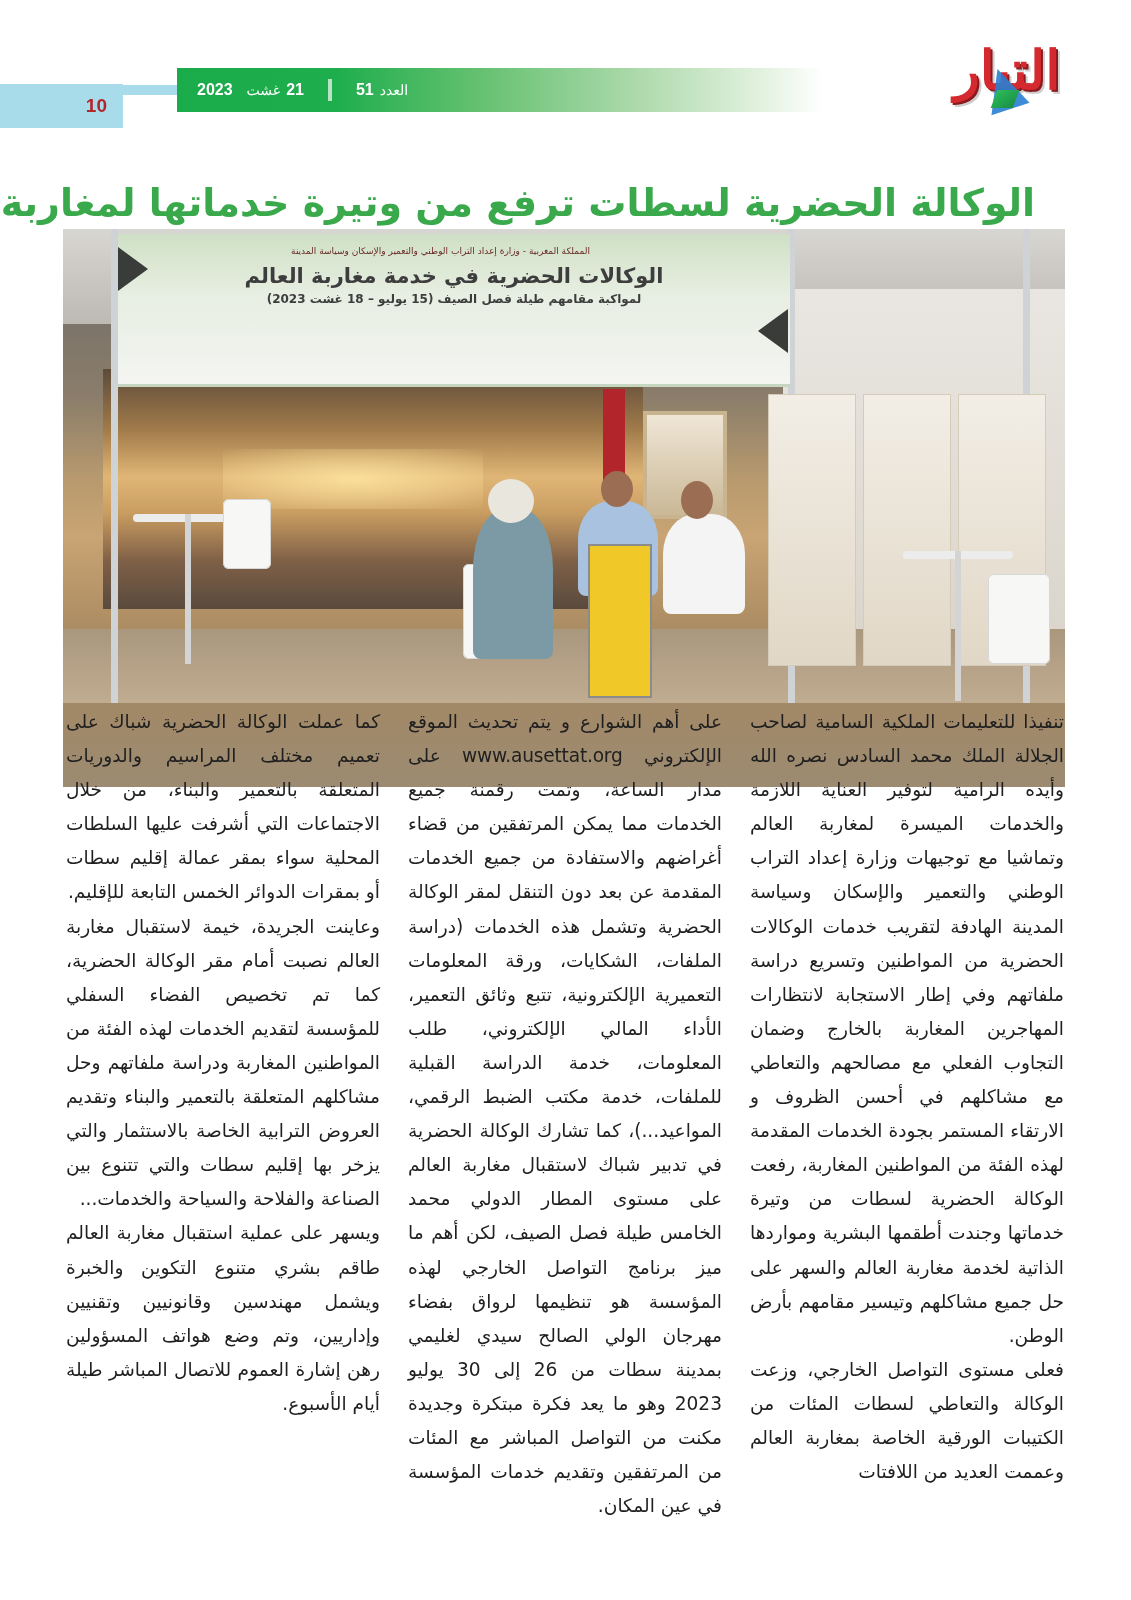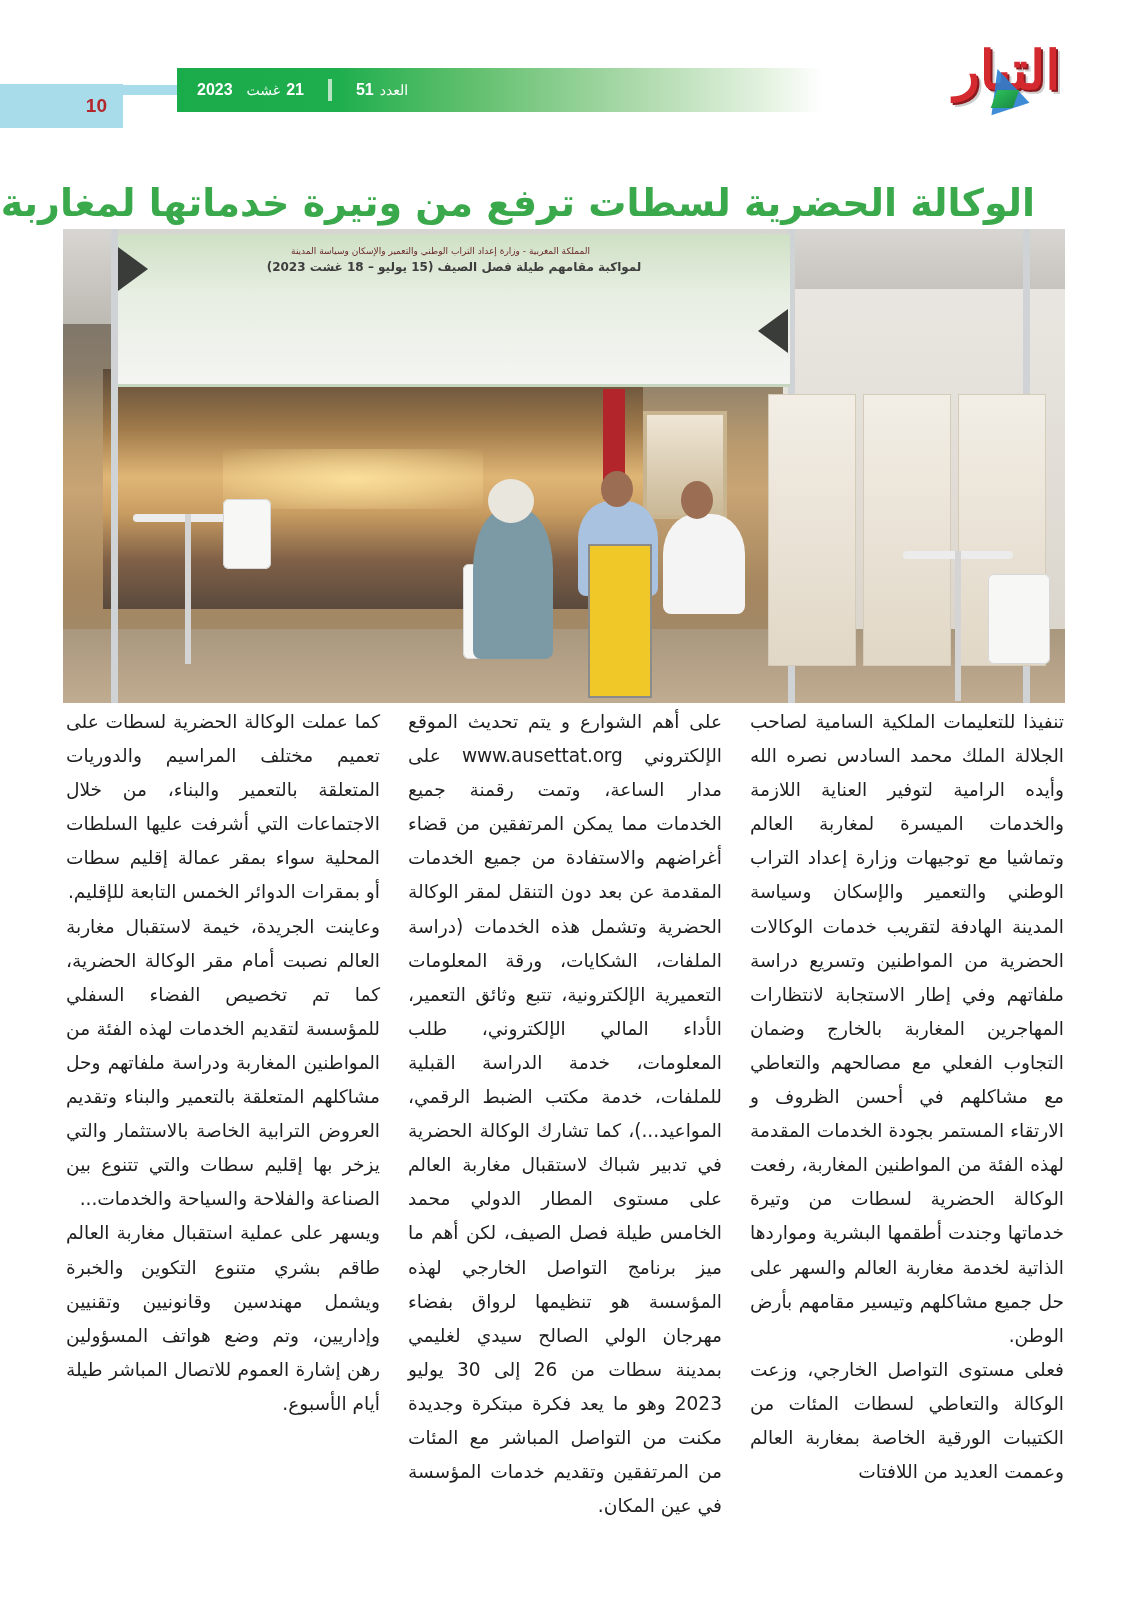--- a/index.html
+++ b/index.html
@@ -42,21 +42,21 @@
     background: linear-gradient(135deg, #2bbd5a, #1a8d44); transform: skewX(-20deg);
   }
   
   .headline {
     position: absolute; left: 60px; top: 148px; width: 975px; text-align: center; direction: rtl;
     color: #3aa94b; font-weight: bold; font-size: 38px; font-family: "DejaVu Sans", sans-serif;
     letter-spacing: -1px; line-height: 60px; white-space: nowrap;
   }
   
   .photo {
-    position: absolute; left: 63px; top: 229px; width: 1002px; height: 474px; overflow: hidden;
+    position: absolute; left: 63px; top: 229px; width: 1002px; height: 558px; overflow: hidden;
     background: linear-gradient(180deg, #6c6a6a 0%, #8a7d6a 30%, #b89a6e 45%, #c9a474 55%, #a6875f 75%, #9c8b72 100%);
   }
   .ph-ceiling { position: absolute; left: 0; top: 0; width: 100%; height: 95px; background: linear-gradient(180deg,#d8d6d2,#bdb9b3); }
   .ph-city {
     position: absolute; left: 40px; top: 140px; width: 540px; height: 240px;
     background: linear-gradient(180deg,#5d4b3b 0%, #a07a4a 25%, #e0b676 45%, #c99d61 60%, #7f6047 80%, #5a4a3d 100%);
   }
   .ph-city-glow { position: absolute; left: 160px; top: 220px; width: 260px; height: 60px; background: radial-gradient(ellipse, rgba(255,230,160,.85), rgba(255,200,120,0)); }
   .ph-right-wall { position: absolute; left: 720px; top: 60px; width: 282px; height: 414px; background: linear-gradient(180deg,#e9e6e1,#d8d2c8); }
   .ph-pillar { position: absolute; top: 0; width: 7px; height: 474px; background: #cfd3d6; }
@@ -123,20 +123,21 @@
   <div class="ph-ceiling"></div>
   <div class="ph-right-wall"></div>
   <div class="ph-city"></div>
   <div class="ph-city-glow"></div>
   <div class="ph-floor"></div>
   <div class="ph-pillar" style="left:48px"></div>
   <div class="ph-pillar" style="left:725px"></div>
   <div class="ph-pillar" style="left:960px;height:474px"></div>
   <div class="ph-banner">
     <div class="b1">المملكة المغربية - وزارة إعداد التراب الوطني والتعمير والإسكان وسياسة المدينة</div>
+    <div class="b2">الوكالات الحضرية في خدمة مغاربة العالم</div>
     <div class="b3">لمواكبة مقامهم طيلة فصل الصيف (15 يوليو – 18 غشت 2023)</div>
   </div>
   <div class="ph-arrow-l"></div>
   <div class="ph-arrow-r"></div>
   <div class="ph-flag"></div>
   <div class="ph-portrait"></div>
   <div class="ph-rollup" style="left:705px"></div>
   <div class="ph-rollup" style="left:800px"></div>
   <div class="ph-rollup" style="left:895px"></div>
   <div class="ph-tabletop" style="left:70px;top:285px;width:110px"></div>
@@ -157,17 +158,17 @@
 
 <div class="article">
   <div class="col">
     <p>تنفيذا للتعليمات الملكية السامية لصاحب الجلالة الملك محمد السادس نصره الله وأيده الرامية لتوفير العناية اللازمة والخدمات الميسرة لمغاربة العالم وتماشيا مع توجيهات وزارة إعداد التراب الوطني والتعمير والإسكان وسياسة المدينة الهادفة لتقريب خدمات الوكالات الحضرية من المواطنين وتسريع دراسة ملفاتهم وفي إطار الاستجابة لانتظارات المهاجرين المغاربة بالخارج وضمان التجاوب الفعلي مع مصالحهم والتعاطي مع مشاكلهم في أحسن الظروف و الارتقاء المستمر بجودة الخدمات المقدمة لهذه الفئة من المواطنين المغاربة، رفعت الوكالة الحضرية لسطات من وتيرة خدماتها وجندت أطقمها البشرية ومواردها الذاتية لخدمة مغاربة العالم والسهر على حل جميع مشاكلهم وتيسير مقامهم بأرض الوطن.</p>
     <p>فعلى مستوى التواصل الخارجي، وزعت الوكالة والتعاطي لسطات المئات من الكتيبات الورقية الخاصة بمغاربة العالم وعممت العديد من اللافتات</p>
   </div>
   <div class="col">
     <p>على أهم الشوارع و يتم تحديث الموقع الإلكتروني www.ausettat.org على مدار الساعة، وتمت رقمنة جميع الخدمات مما يمكن المرتفقين من قضاء أغراضهم والاستفادة من جميع الخدمات المقدمة عن بعد دون التنقل لمقر الوكالة الحضرية وتشمل هذه الخدمات (دراسة الملفات، الشكايات، ورقة المعلومات التعميرية الإلكترونية، تتبع وثائق التعمير، الأداء المالي الإلكتروني، طلب المعلومات، خدمة الدراسة القبلية للملفات، خدمة مكتب الضبط الرقمي، المواعيد...)، كما تشارك الوكالة الحضرية في تدبير شباك لاستقبال مغاربة العالم على مستوى المطار الدولي محمد الخامس طيلة فصل الصيف، لكن أهم ما ميز برنامج التواصل الخارجي لهذه المؤسسة هو تنظيمها لرواق بفضاء مهرجان الولي الصالح سيدي لغليمي بمدينة سطات من 26 إلى 30 يوليو 2023 وهو ما يعد فكرة مبتكرة وجديدة مكنت من التواصل المباشر مع المئات من المرتفقين وتقديم خدمات المؤسسة في عين المكان.</p>
   </div>
   <div class="col">
-    <p>كما عملت الوكالة الحضرية لسطات على تعميم مختلف المراسيم والدوريات المتعلقة بالتعمير والبناء، من خلال الاجتماعات التي أشرفت عليها السلطات المحلية سواء بمقر عمالة إقليم سطات أو بمقرات الدوائر الخمس التابعة للإقليم.</p>
+    <p>كما عملت الوكالة الحضرية شباك على تعميم مختلف المراسيم والدوريات المتعلقة بالتعمير والبناء، من خلال الاجتماعات التي أشرفت عليها السلطات المحلية سواء بمقر عمالة إقليم سطات أو بمقرات الدوائر الخمس التابعة للإقليم.</p>
     <p>وعاينت الجريدة، خيمة لاستقبال مغاربة العالم نصبت أمام مقر الوكالة الحضرية، كما تم تخصيص الفضاء السفلي للمؤسسة لتقديم الخدمات لهذه الفئة من المواطنين المغاربة ودراسة ملفاتهم وحل مشاكلهم المتعلقة بالتعمير والبناء وتقديم العروض الترابية الخاصة بالاستثمار والتي يزخر بها إقليم سطات والتي تتنوع بين الصناعة والفلاحة والسياحة والخدمات...</p>
     <p>ويسهر على عملية استقبال مغاربة العالم طاقم بشري متنوع التكوين والخبرة ويشمل مهندسين وقانونيين وتقنيين وإداريين، وتم وضع هواتف المسؤولين رهن إشارة العموم للاتصال المباشر طيلة أيام الأسبوع.</p>
   </div>
 </div>
 
 </body></html>

